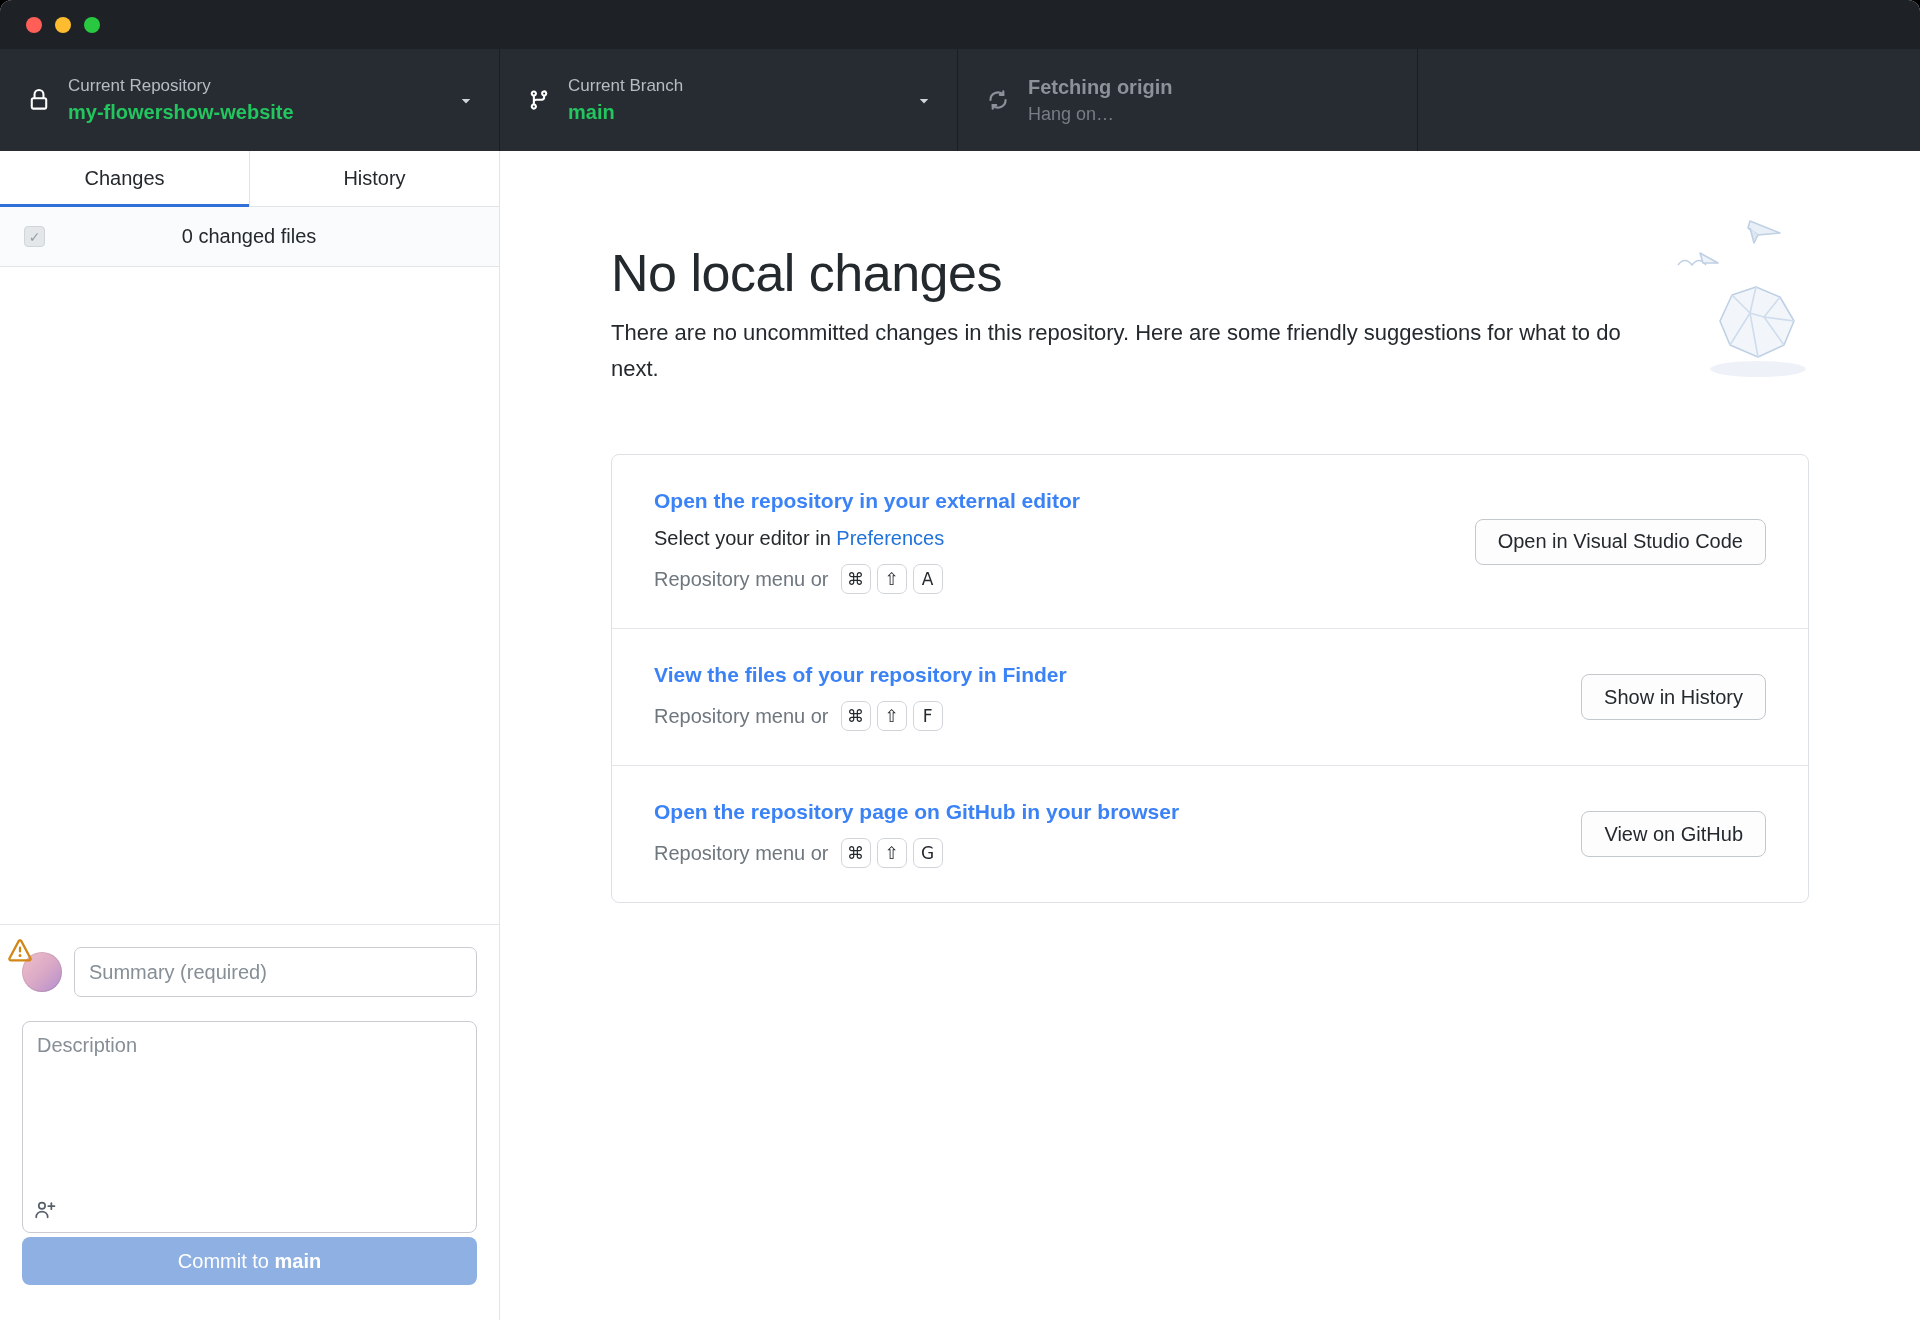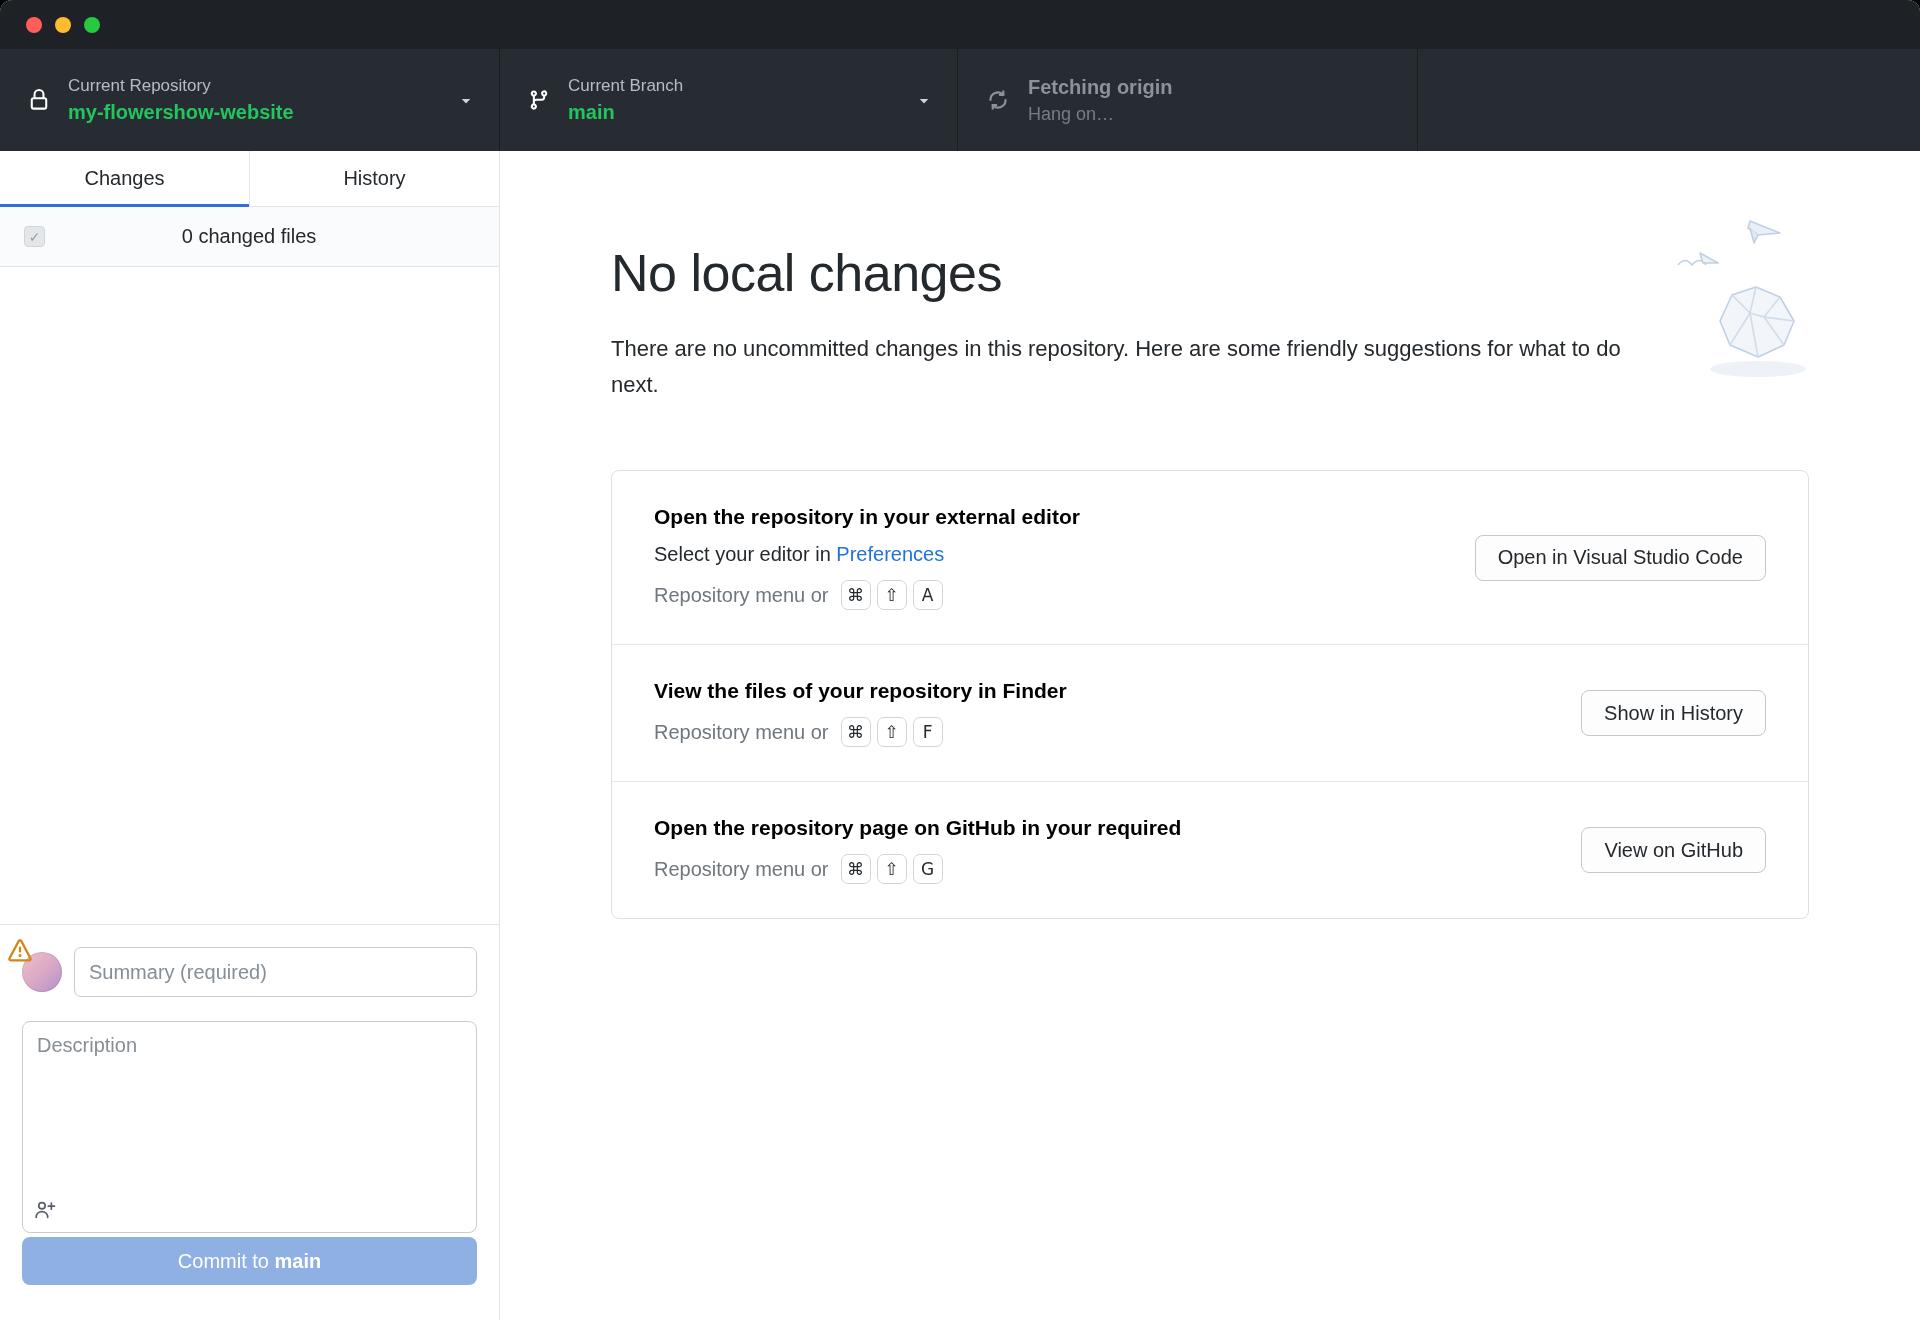--- a/index.html
+++ b/index.html
@@ -128,35 +128,35 @@
   }
   .commit-button b { font-weight: bold; }
 
   
   .main {
     flex: 1; position: relative; background: #fff;
     padding: 92px 0 0 111px;
     overflow: hidden;
   }
   .blank-title { font-size: 52px; font-weight: 400; color: #24292e; letter-spacing: -0.5px; }
-  .blank-sub   { margin-top: 28px; font-size: 22px; line-height: 1.62; color: #24292e; max-width: 1030px; }
+  .blank-sub   { margin-top: 12px; font-size: 22px; line-height: 1.62; color: #24292e; max-width: 1030px; }
   .illustration { position: absolute; top: 62px; right: 108px; }
 
   .card {
     margin-top: 68px; width: 1198px;
     border: 1px solid #dde1e5; border-radius: 8px;
     background: #fff;
   }
   .card-row {
     display: flex; align-items: center; justify-content: space-between;
     padding: 34px 42px;
   }
   .card-row + .card-row { border-top: 1px solid #e4e7ea; gap: 12px; }
   .row-left { display: flex; flex-direction: column; gap: 14px; }
-  .row-title { font-size: 21px; font-weight: bold; color: #000000; }
+  .row-title { font-size: 21px; font-weight: bold; color: #3b82f6; }
   .row-line  { font-size: 20px; color: #24292e; }
   .row-line a { color: #2172d9; text-decoration: none; }
   .menu-hint { display: flex; align-items: center; gap: 6px; font-size: 20px; color: #6e767e; }
   .menu-hint .hint-text { margin-right: 6px; }
   kbd {
     display: inline-flex; align-items: center; justify-content: center;
     min-width: 30px; height: 30px; padding: 0 5px;
     border: 1px solid #d1d5da; border-radius: 7px;
     background: #fff; font-size: 17px; color: #24292e;
     font-family: "DejaVu Sans", sans-serif;
@@ -328,21 +328,21 @@
               <kbd>⌘</kbd>
               <kbd>⇧</kbd>
               <kbd>F</kbd>
             </div>
           </div>
           <button class="action-button">Show in History</button>
         </div>
 
         <div class="card-row">
           <div class="row-left">
-            <div class="row-title">Open the repository page on GitHub in your required</div>
+            <div class="row-title">Open the repository page on GitHub in your browser</div>
             <div class="menu-hint">
               <span class="hint-text">Repository menu or</span>
               <kbd>⌘</kbd>
               <kbd>⇧</kbd>
               <kbd>G</kbd>
             </div>
           </div>
           <button class="action-button">View on GitHub</button>
         </div>
 

